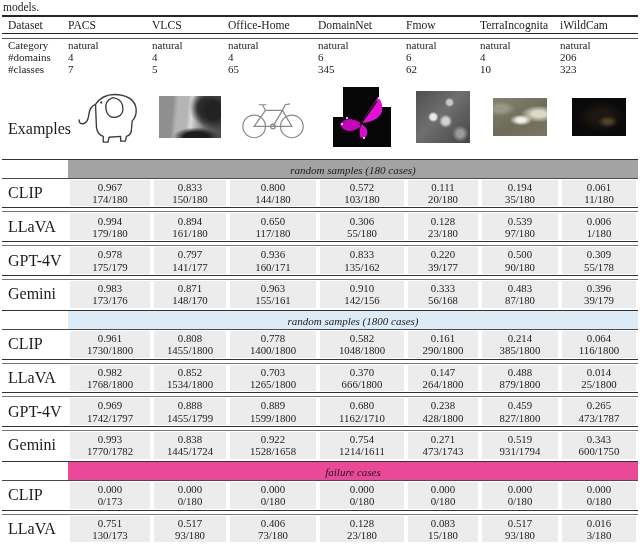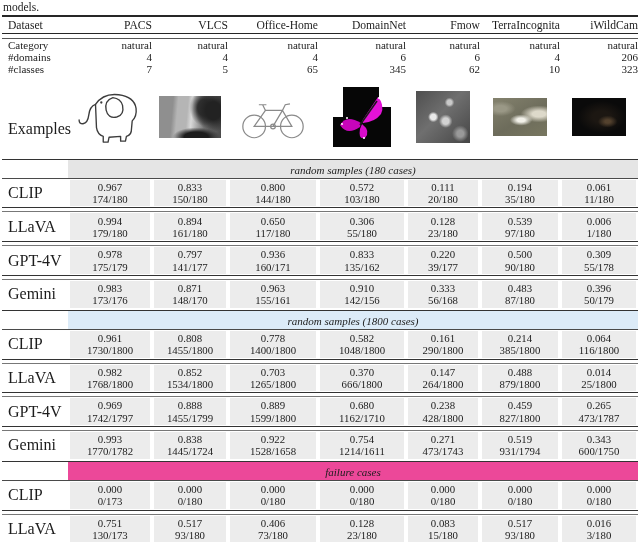--- a/index.html
+++ b/index.html
@@ -3,21 +3,21 @@
 <meta charset="utf-8">
 <style>
   html,body{margin:0;padding:0;background:#ffffff;}
   body{width:640px;height:560px;overflow:hidden;font-family:"Liberation Serif", serif;color:#1c1c1c;
        -webkit-font-smoothing:antialiased;}
   .page{padding:1px 2px 0 2px;}
   .caption-tail{font-size:11.5px;line-height:13px;padding-left:1px;}
   table.bench{border-collapse:separate;border-spacing:0;table-layout:fixed;width:636px;margin-top:1px;}
   td,th{padding:0;font-weight:normal;}
   .l{text-align:left;}
-  .c{text-align:right;}
+  .c{text-align:left;}
   .lab{padding-left:6px;}
   .header-row th{font-size:11.6px;height:16px;vertical-align:middle;margin-left:12px;}
   .header-row th.l{padding-left:6px;}
   .meta-row td{font-size:11px;line-height:12.2px;height:12.2px;vertical-align:middle;}
   .examples-row td{height:62px;vertical-align:middle;}
   .examples-row td.exlab{vertical-align:bottom;font-size:16px;padding-bottom:20px;}
   .imgwrap{display:flex;align-items:center;justify-content:center;}
   
   .rule-row td{padding:0;line-height:0;}
   .rule-thick{height:2px;background:#262626;}
@@ -188,21 +188,21 @@
             </div>
           </td>
         </tr>
         <tr class="rule-row">
           <td colspan="8">
             <div class="rule-thin"></div>
           </td>
         </tr>
         <tr class="band-row">
           <td class="l"></td>
-          <td class="band" colspan="7" style="background: #e5e5e5;"><span class="band-text">random samples (180 cases)</span></td>
+          <td class="band" colspan="7" style="background: #a3a3a3;"><span class="band-text">random samples (180 cases)</span></td>
         </tr>
         <tr class="rule-row">
           <td colspan="8">
             <div class="rule-hair"></div>
           </td>
         </tr>
         <tr class="data-row">
           <td class="l model">CLIP</td>
           <td class="dcell">
             <div class="acc">0.967</div>
@@ -331,21 +331,21 @@
           <td class="dcell">
             <div class="acc">0.333</div>
             <div class="cnt">56/168</div>
           </td>
           <td class="dcell">
             <div class="acc">0.483</div>
             <div class="cnt">87/180</div>
           </td>
           <td class="dcell">
             <div class="acc">0.396</div>
-            <div class="cnt">50/179</div>
+            <div class="cnt">39/179</div>
           </td>
         </tr>
         <tr class="rule-row">
           <td colspan="8">
             <div class="rule-thin"></div>
           </td>
         </tr>
         <tr class="band-row">
           <td class="l"></td>
           <td class="band" colspan="7" style="background: rgb(220, 235, 248);"><span class="band-text">random samples (1800 cases)</span></td>

